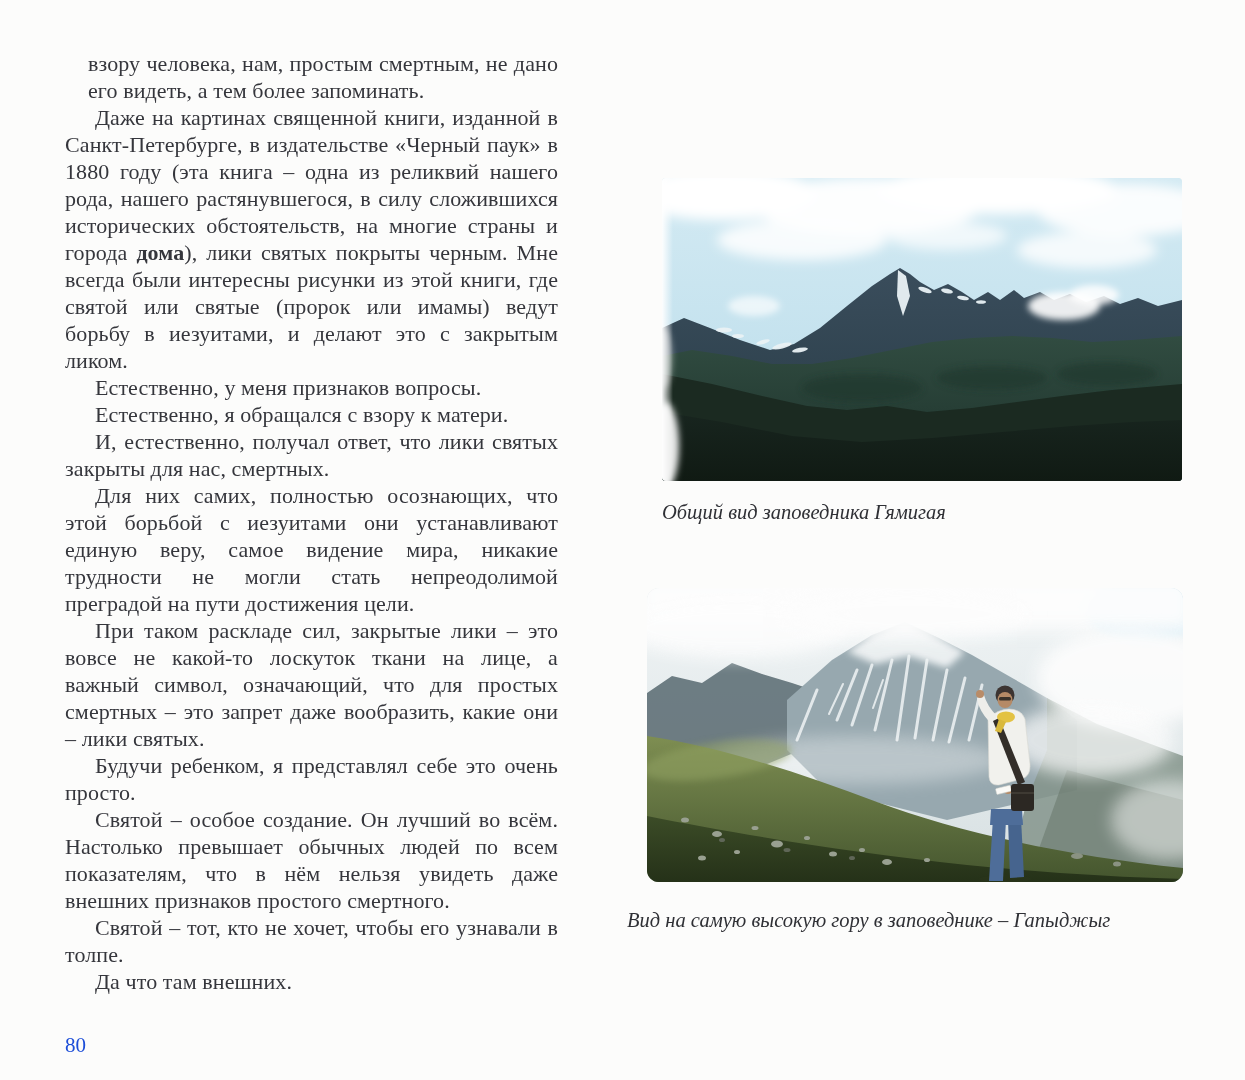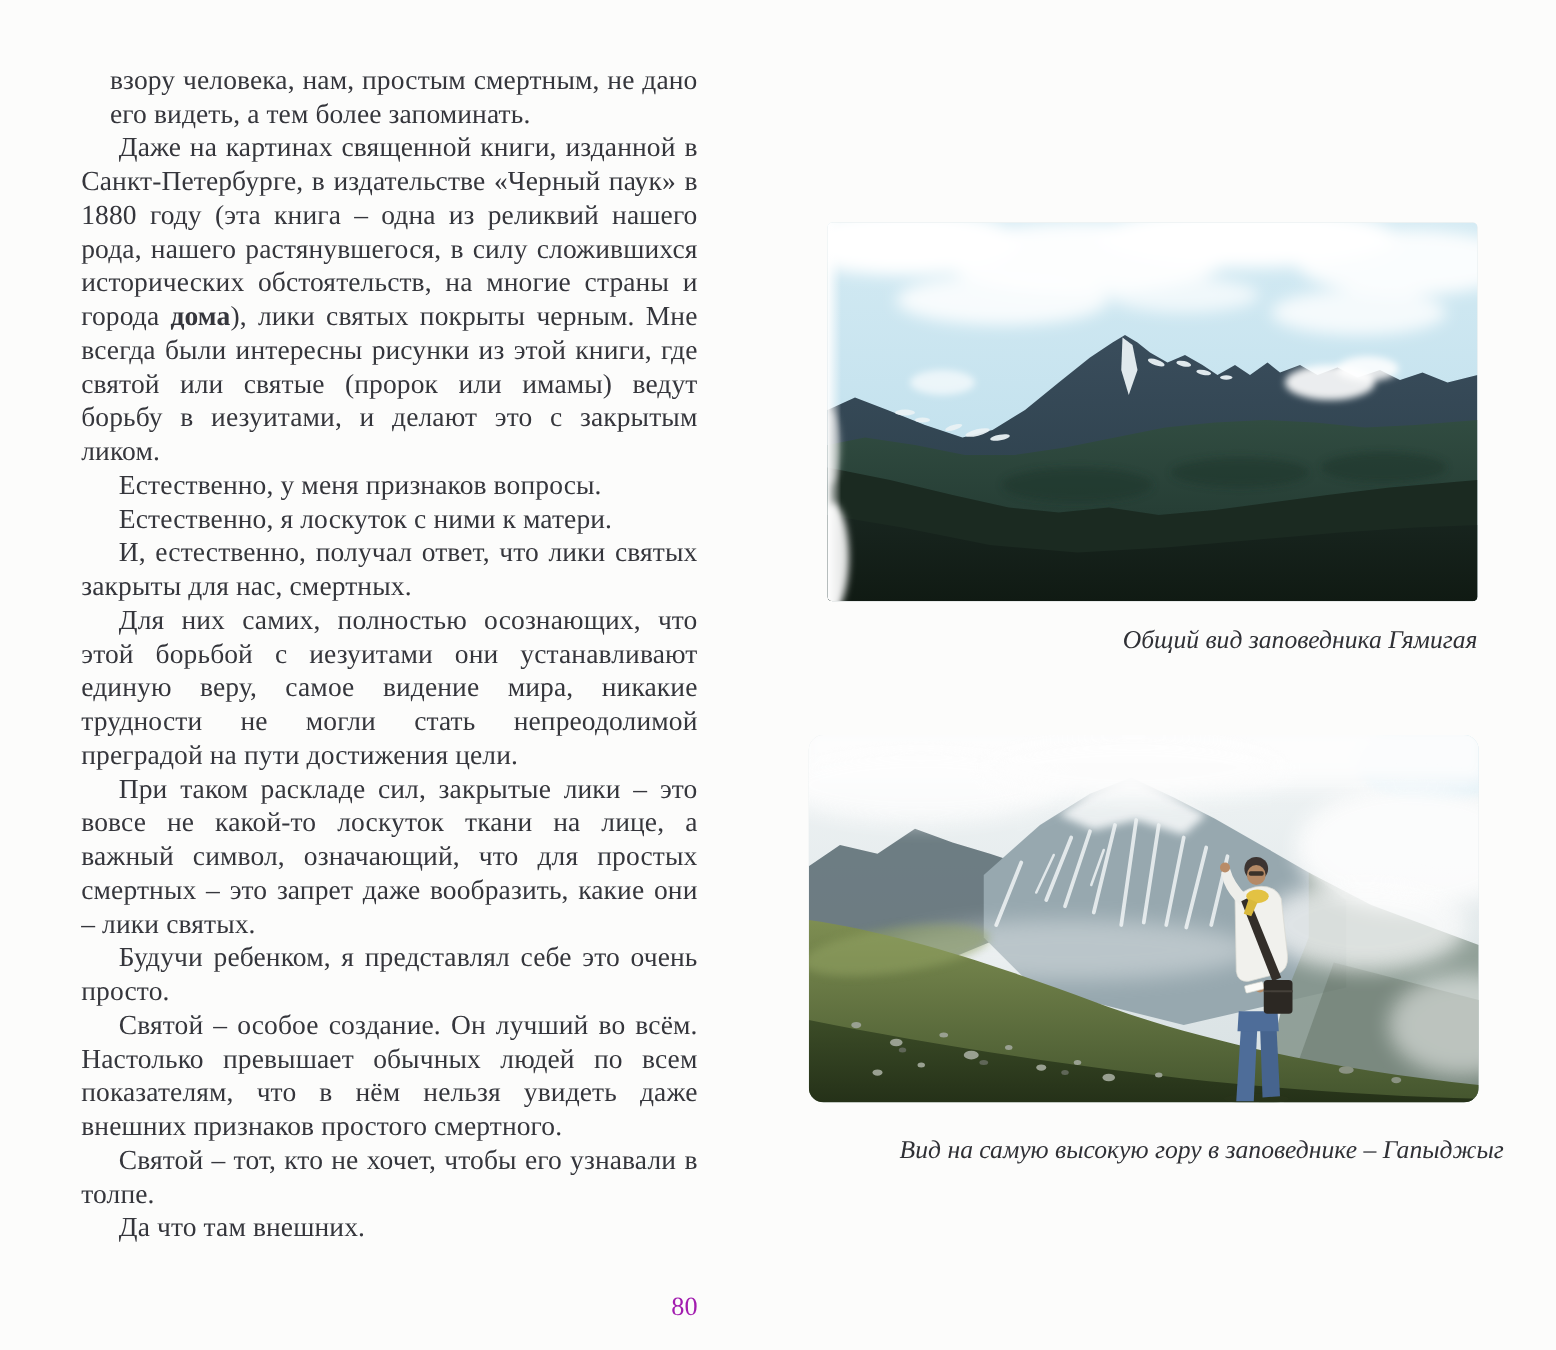--- a/index.html
+++ b/index.html
@@ -17,40 +17,40 @@
   .text-column p{margin:0;text-indent:30px;}
   .text-column p.noindent{text-indent:0;margin-left:23px;}
   .bold-word{font-weight:700;}
   .photo{
     position:absolute;overflow:hidden;background:#dfe7ea;
   }
   .photo svg{display:block;width:100%;height:100%;}
   .photo-1{left:662px;top:178px;width:520px;height:303px;border-radius:4px;}
   .photo-2{left:647px;top:588px;width:536px;height:294px;border-radius:12px;}
   .caption{
-    position:absolute;text-align:right;font-style:italic;
+    position:absolute;text-align:left;font-style:italic;
     font-size:20.5px;color:#2f3035;line-height:24px;
   }
   .caption-1{left:662px;top:500px;width:520px;}
   .caption-2{left:627px;top:908px;width:576px;}
   .page-number{
     position:absolute;left:65px;top:1033px;width:493px;
-    text-align:right;font-size:21px;color:#a21caf;
+    text-align:left;font-size:21px;color:#1d4ed8;
   }
 </style>
 </head>
 <body>
 
 <div class="page">
 
   <div class="text-column">
     <p class="noindent">взору человека, нам, простым смертным, не дано его видеть, а тем более запоминать.</p>
     <p><span>Даже на картинах священной книги, изданной в Санкт-Петербурге, в издательстве «Черный паук» в 1880 году (эта книга – одна из реликвий нашего рода, нашего растянувшегося, в силу сложившихся исторических обстоятельств, на многие страны и города </span><span class="bold-word">дома</span><span>), лики святых покрыты черным. Мне всегда были интересны рисунки из этой книги, где святой или святые (пророк или имамы) ведут борьбу в иезуитами, и делают это с закрытым ликом.</span></p>
     <p>Естественно, у меня признаков вопросы.</p>
-    <p>Естественно, я лоскуток с ними к матери.</p>
+    <p>Естественно, я обращался с взору к матери.</p>
     <p>И, естественно, получал ответ, что лики святых закрыты для нас, смертных.</p>
     <p>Для них самих, полностью осознающих, что этой борьбой с иезуитами они устанавливают единую веру, самое видение мира, никакие трудности не могли стать непреодолимой преградой на пути достижения цели.</p>
     <p>При таком раскладе сил, закрытые лики – это вовсе не какой-то лоскуток ткани на лице, а важный символ, означающий, что для простых смертных – это запрет даже вообразить, какие они – лики святых.</p>
     <p>Будучи ребенком, я представлял себе это очень просто.</p>
     <p>Святой – особое создание. Он лучший во всём. Настолько превышает обычных людей по всем показателям, что в нём нельзя увидеть даже внешних признаков простого смертного.</p>
     <p>Святой – тот, кто не хочет, чтобы его узнавали в толпе.</p>
     <p>Да что там внешних.</p>
   </div>
 
   <div class="photo photo-1">

